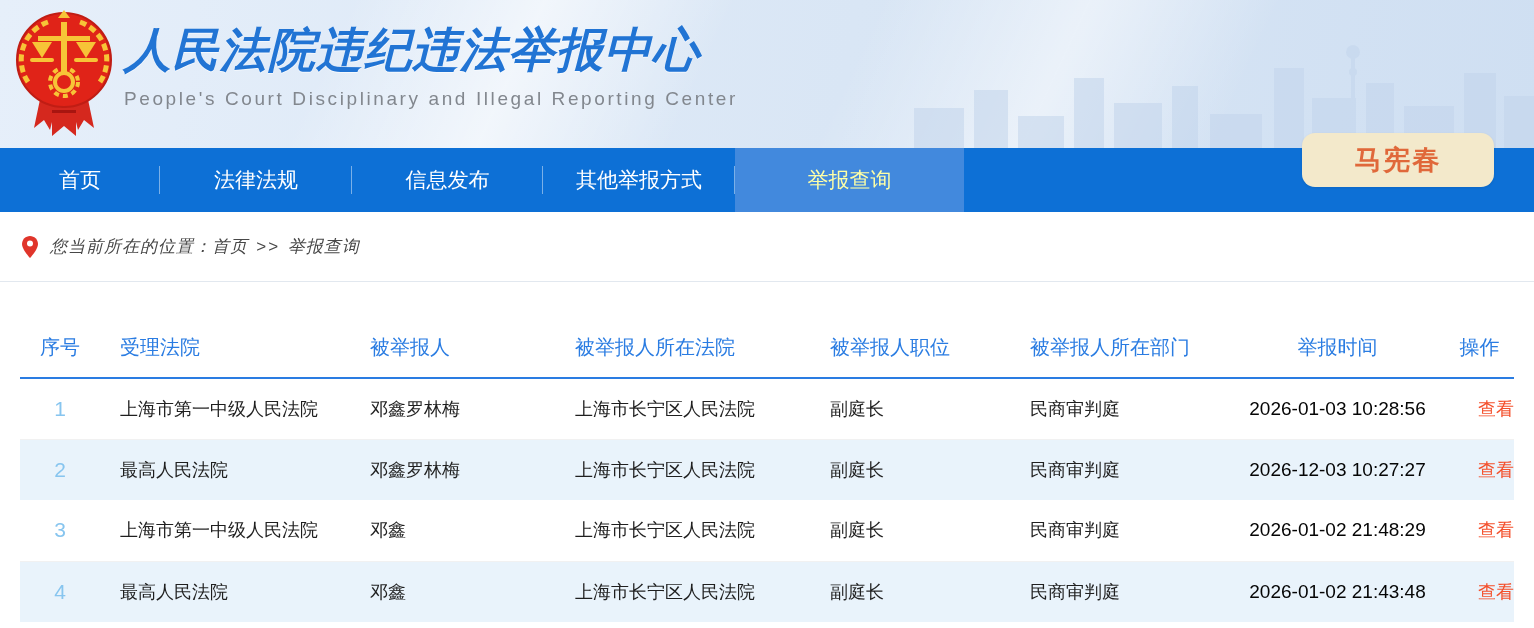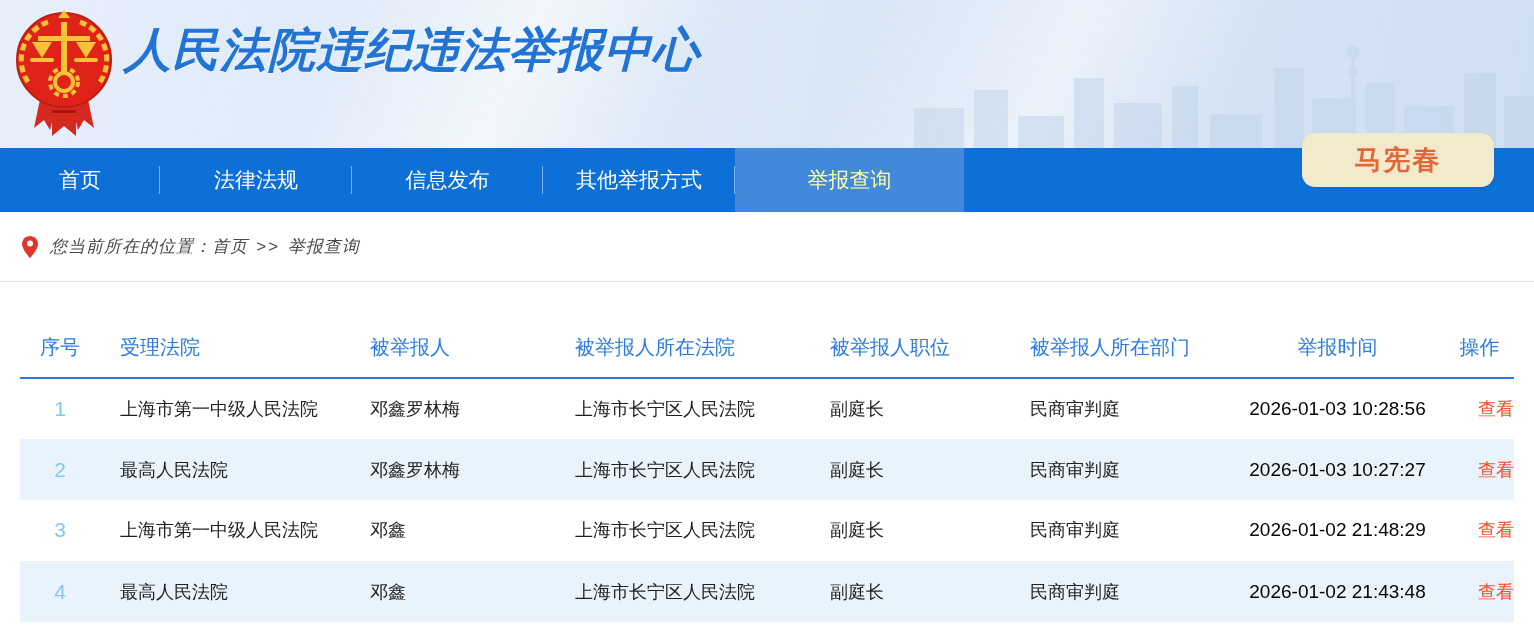--- a/index.html
+++ b/index.html
@@ -137,20 +137,21 @@
         <rect x="62" y="52" width="24" height="4" rx="2"></rect>
       </g>
 
       <circle cx="52" cy="76" r="14" fill="none" stroke="#f7c437" stroke-width="4" stroke-dasharray="5 4"></circle>
       <circle cx="52" cy="76" r="9" fill="none" stroke="#f7c437" stroke-width="4"></circle>
     </svg>
   </div>
 
   <div class="title-block">
     <div class="site-title">人民法院违纪违法举报中心</div>
+    <div class="site-subtitle">People's Court Disciplinary and Illegal Reporting Center</div>
   </div>
 </div>
 
 <div class="main-nav">
   <div class="nav-item">首页</div>
   <div class="nav-item">法律法规</div>
   <div class="nav-item">信息发布</div>
   <div class="nav-item">其他举报方式</div>
   <div class="nav-item active">举报查询</div>
   <div class="user-badge">马宪春</div>
@@ -202,21 +203,21 @@
     <td class="act"><a>查看</a></td>
   </tr>
 
   <tr>
     <td class="seq">2</td>
     <td>最高人民法院</td>
     <td>邓鑫罗林梅</td>
     <td>上海市长宁区人民法院</td>
     <td>副庭长</td>
     <td>民商审判庭</td>
-    <td class="time">2026-01-03 10:27:27</td>
+    <td class="time">2026-12-03 10:27:27</td>
     <td class="act"><a>查看</a></td>
   </tr>
 
   <tr>
     <td class="seq">3</td>
     <td>上海市第一中级人民法院</td>
     <td>邓鑫</td>
     <td>上海市长宁区人民法院</td>
     <td>副庭长</td>
     <td>民商审判庭</td>

